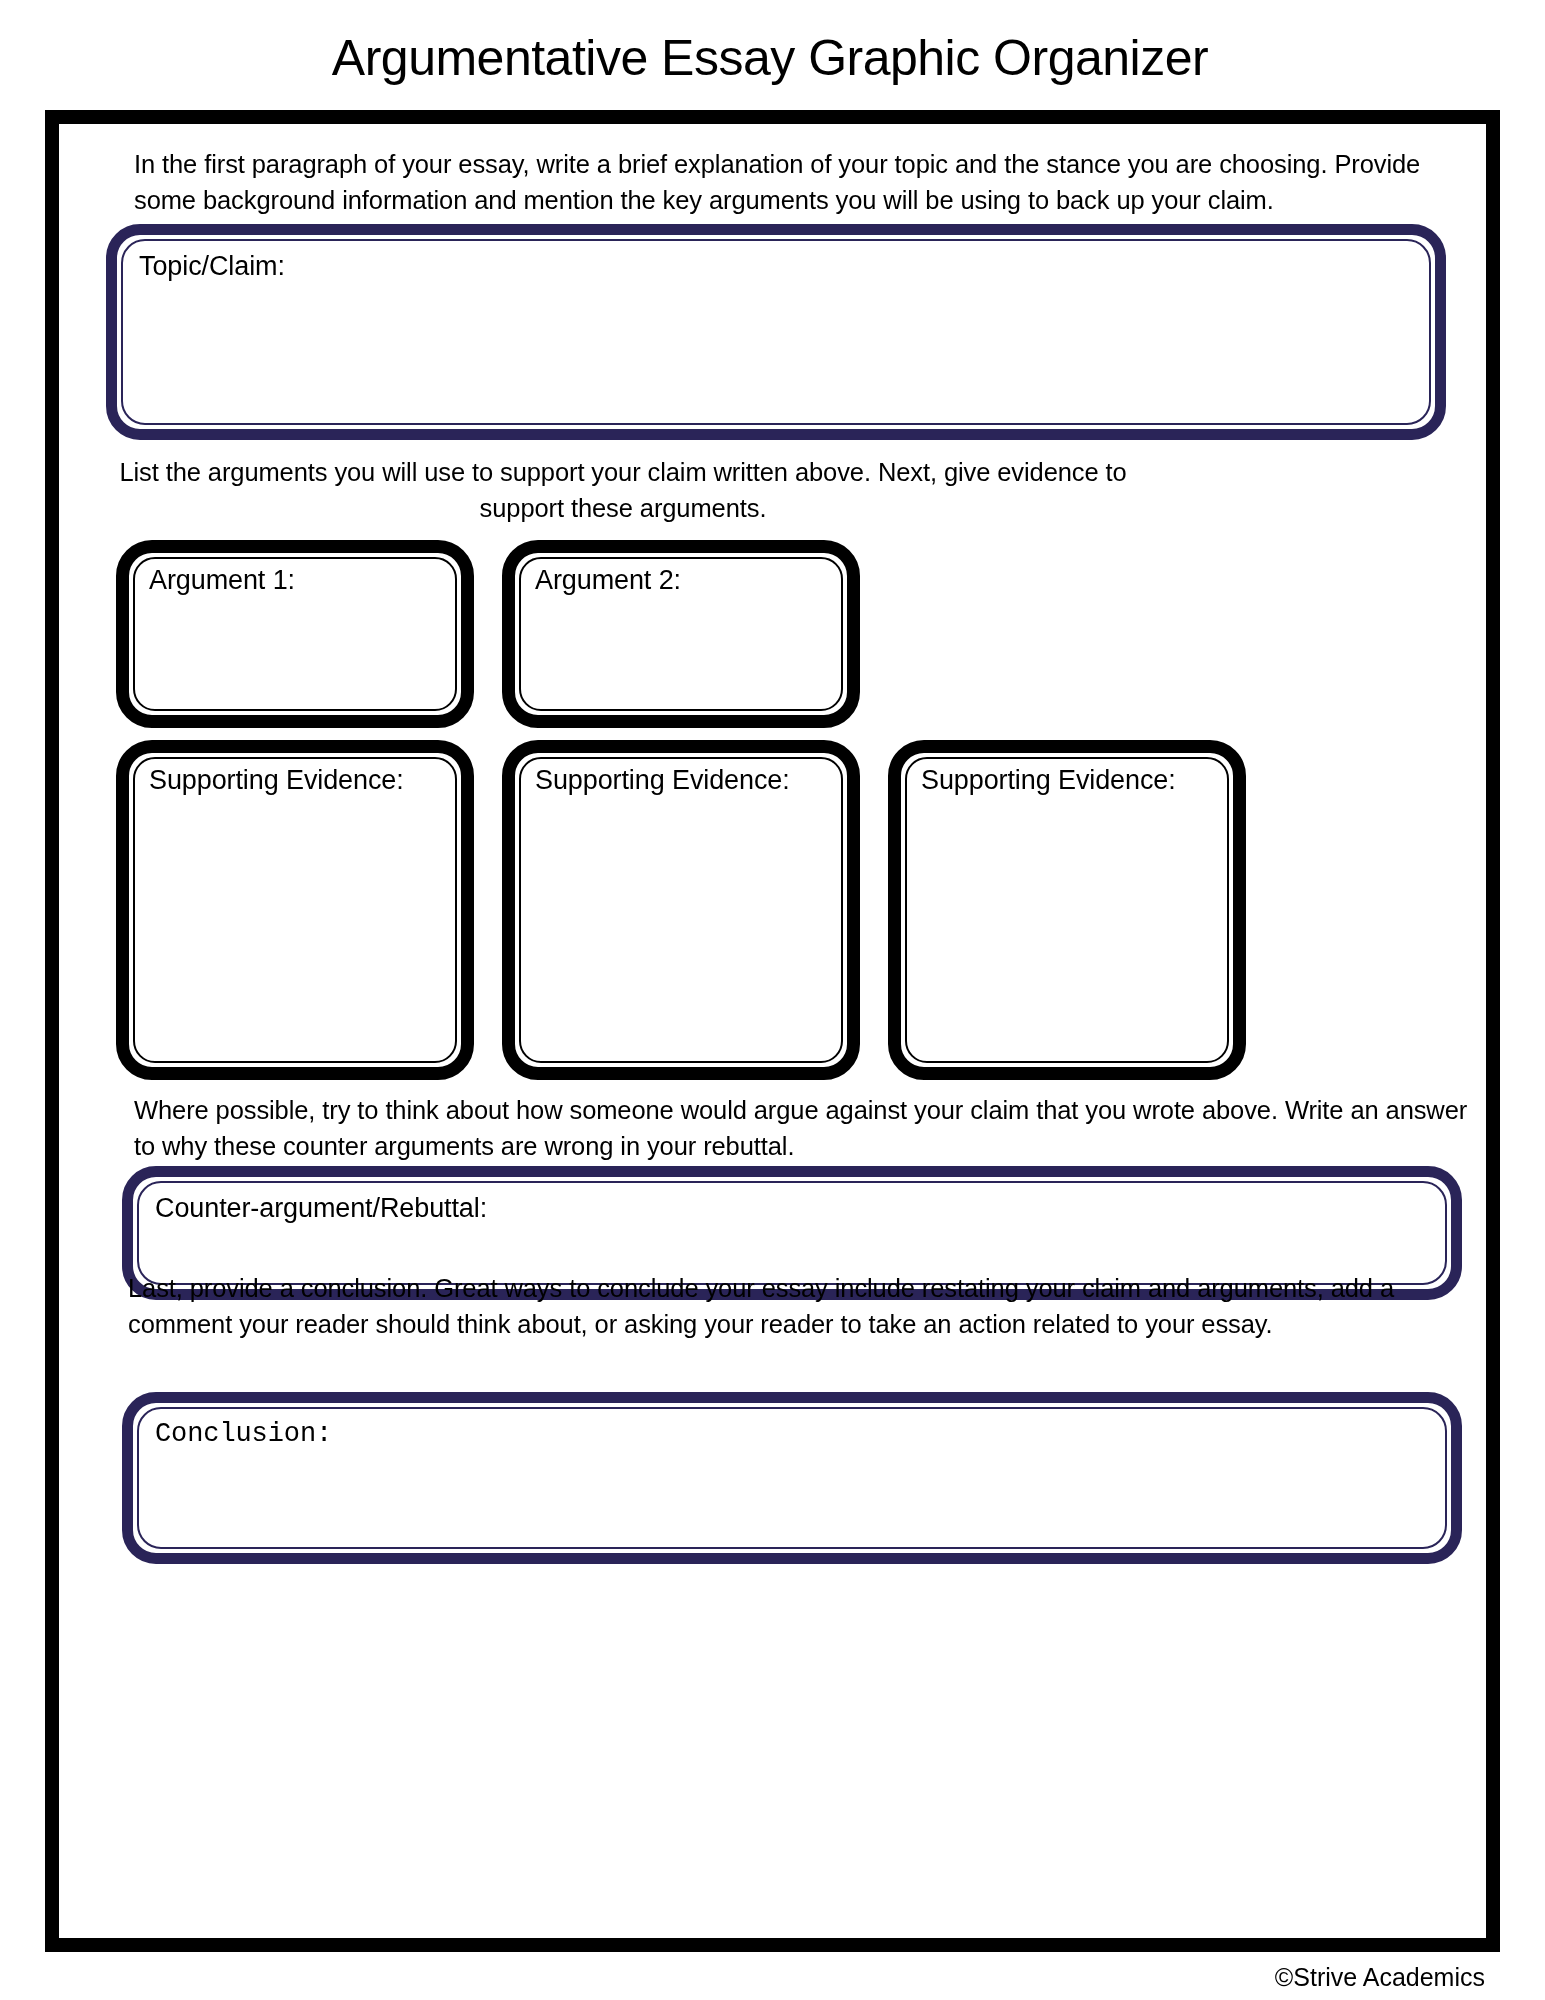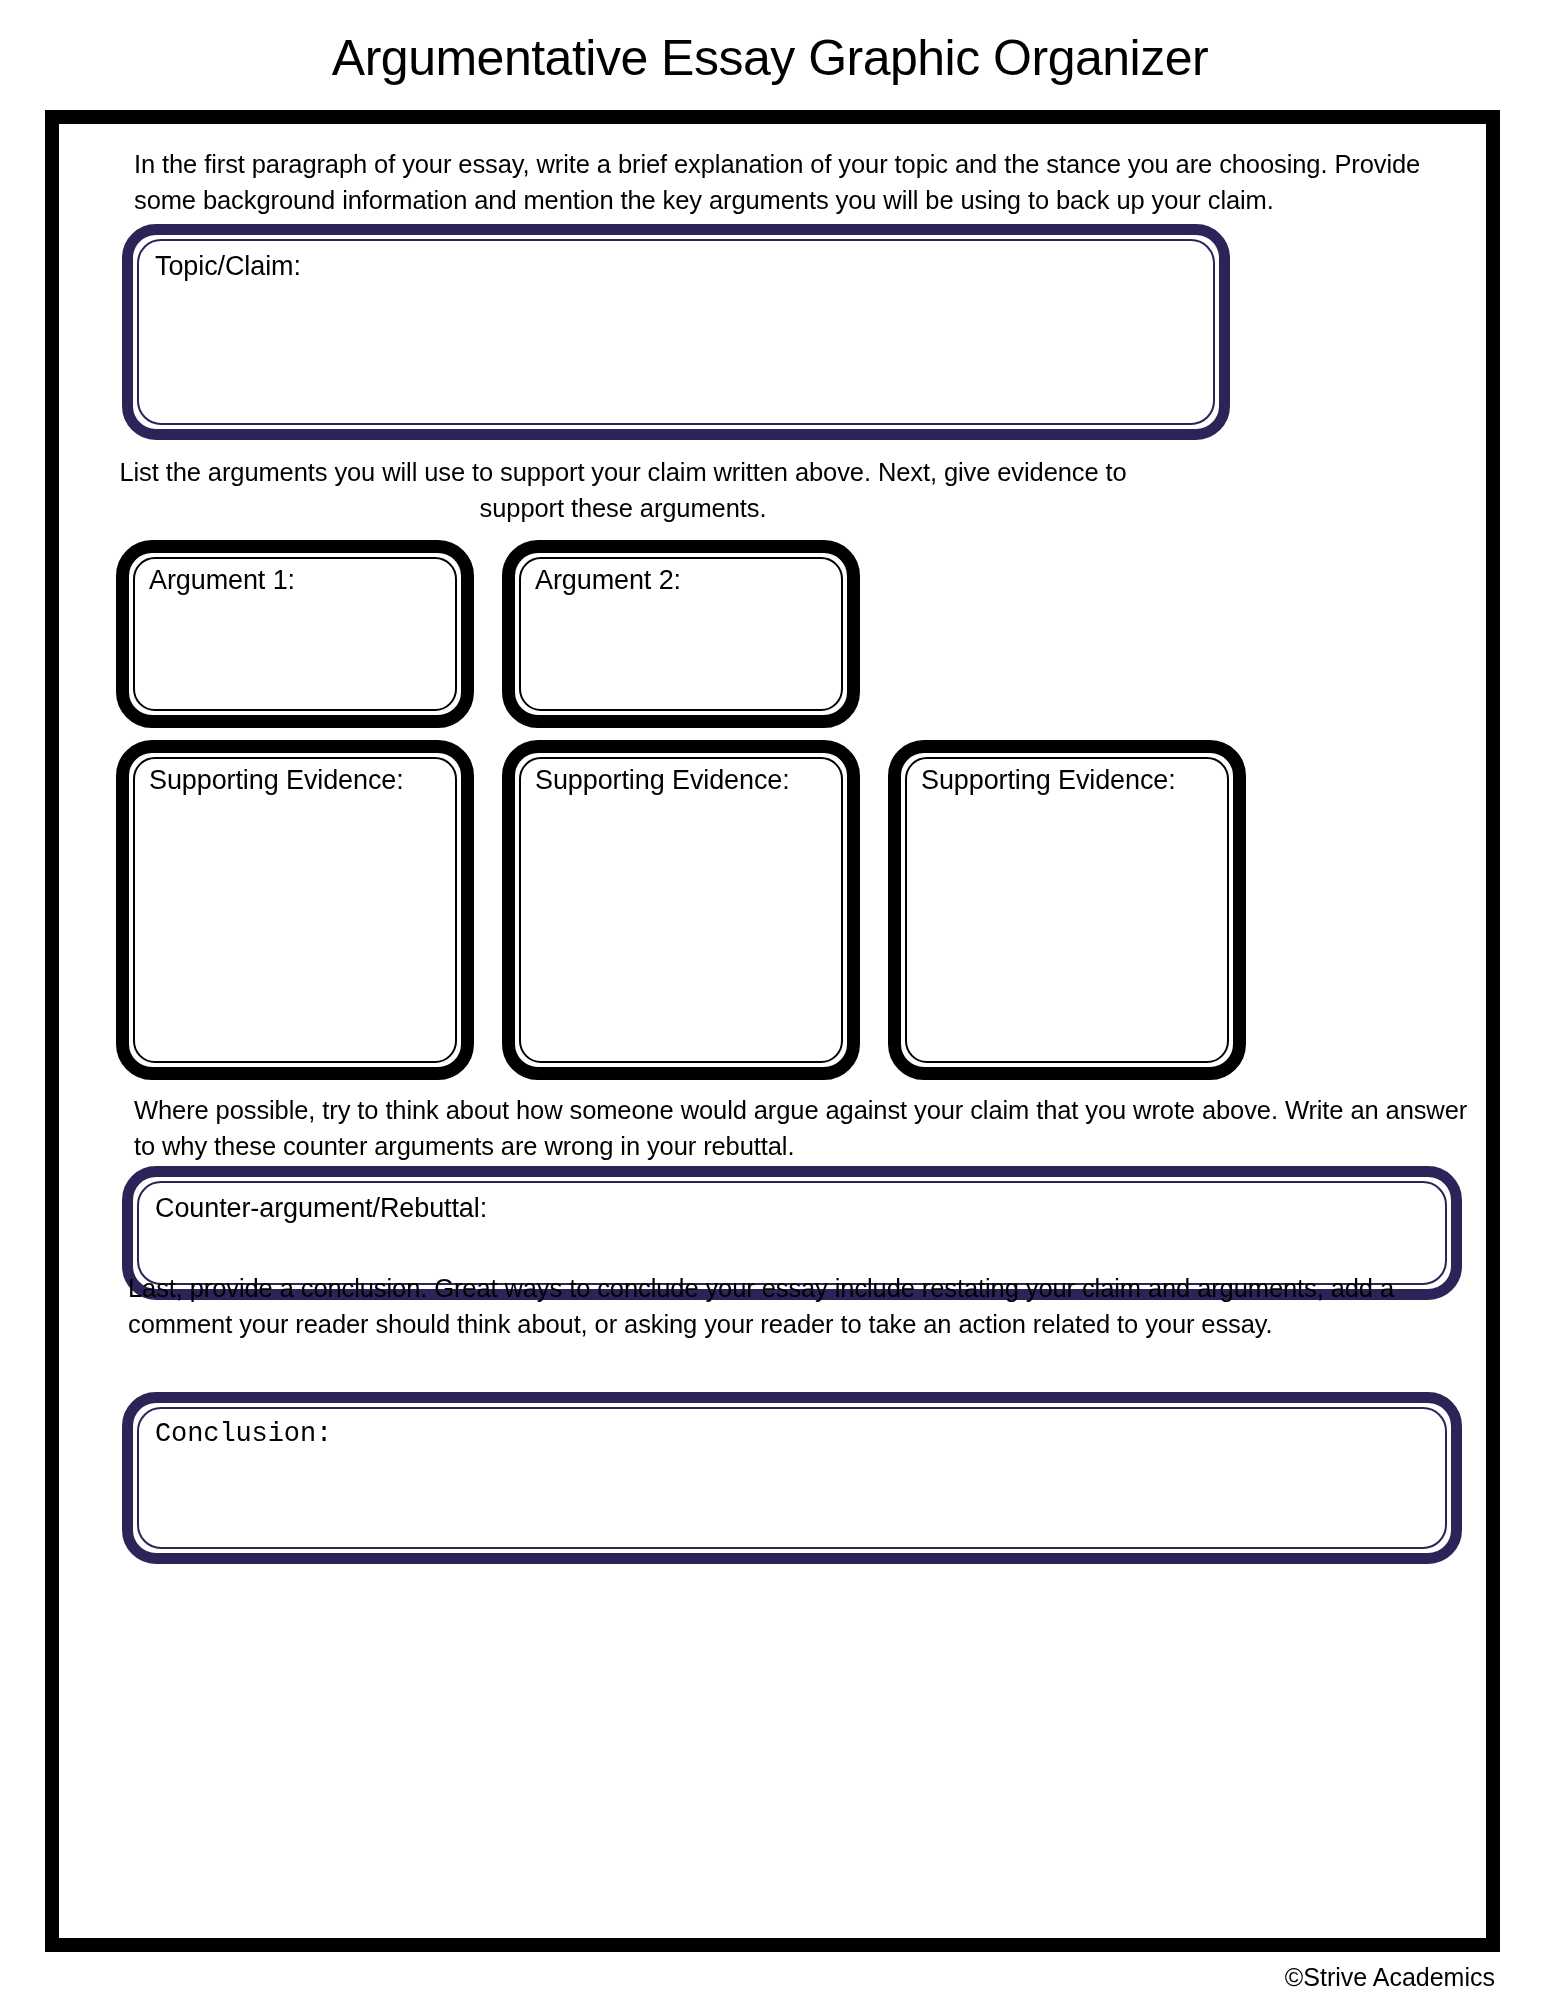--- a/index.html
+++ b/index.html
@@ -121,40 +121,40 @@
     border-radius: 22px;
   }
   .dbox.black .box-label {
     left: 33px;
     top: 24px;
   }
 
   
   .footer-credit {
     position: absolute;
-    right: 50px;
+    right: 60px;
     top: 1962px;
     font-size: 25px;
     line-height: 30px;
     font-weight: 400;
     white-space: nowrap;
     color: #000000;
   }
 </style>
 </head>
 <body>
 
 <div class="page-title">Argumentative Essay Graphic Organizer</div>
 
 <div class="sheet-frame">
   <div class="frame-inner">
 
     <div class="instruction" style="left:36px; top:22px; width:1345px;">In the first paragraph of your essay, write a brief explanation of your topic and the stance you are choosing. Provide some background information and mention the key arguments you will be using to back up your claim.</div>
 
-    <div class="dbox navy" style="left:24px; top:100px; width:1108px; height:216px;">
+    <div class="dbox navy" style="left:8px; top:100px; width:1340px; height:216px;">
       <div class="outer"></div>
       <div class="inner"></div>
       <div class="box-label">Topic/Claim:</div>
     </div>
 
     <div class="instruction" style="left:20px; top:330px; width:1010px;text-align:center;">List the arguments you will use to support your claim written above. Next, give evidence to support these arguments.</div>
 
     <div class="dbox black" style="left:18px; top:416px; width:358px; height:188px;">
       <div class="outer"></div>
       <div class="inner"></div>

